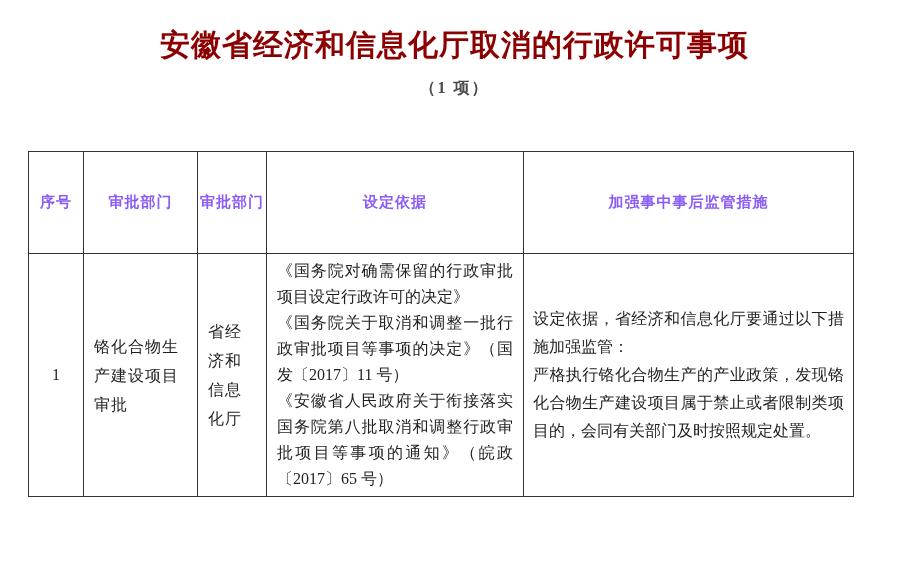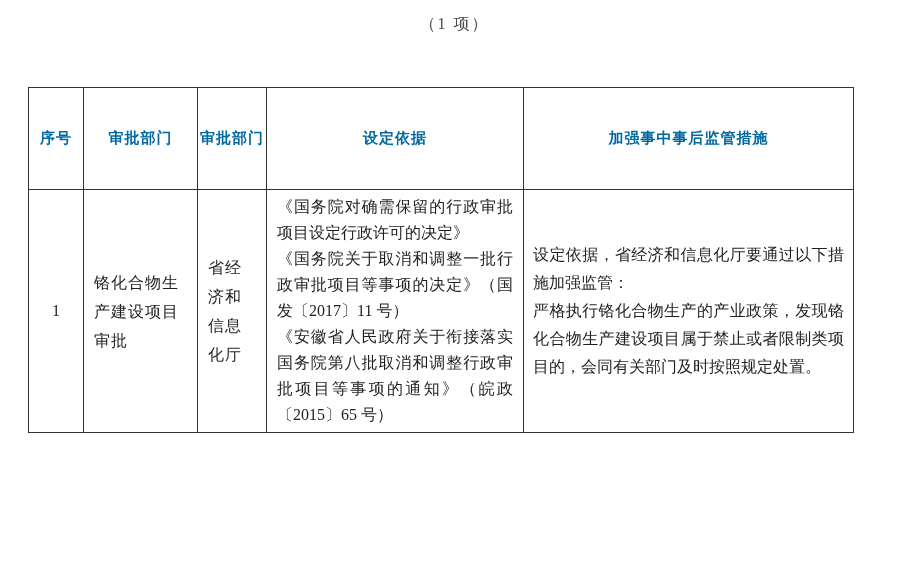--- a/index.html
+++ b/index.html
@@ -22,39 +22,40 @@
     color: #8B0000;
     letter-spacing: 1px;
   }
   .doc-subtitle {
     margin-top: 14px;
     text-align: center;
     font-family: "Liberation Serif", "DejaVu Serif", serif;
     font-size: 16px;
     color: #4a4a4a;
     letter-spacing: 2px;
+    font-weight: bold;
   }
 
   table.doc-table {
     border-collapse: collapse;
     table-layout: fixed;
     width: 825px;
     margin: 52px 0 0 28px;
     background: #ffffff;
   }
   .doc-table th, .doc-table td {
     border: 1px solid #333333;
     overflow: hidden;
   }
   .doc-table thead th {
     height: 102px;
     font-family: Liberation Mono, monospace;
     font-size: 15px;
     font-weight: 600;
-    color: #0369a1;
+    color: #8b5cf6;
     text-align: center;
     vertical-align: middle;
     letter-spacing: 1px;
   }
   .doc-table tbody td {
     height: 241px;
     vertical-align: middle;
     font-family: "Liberation Serif", "DejaVu Serif", serif;
     font-size: 16px;
     color: #1f1f1f;
@@ -77,20 +78,21 @@
     line-height: 28px;
     text-align: justify;
   }
   td p { margin: 0; }
 </style>
 </head>
 <body>
 
 <div class="page">
 
+  <h1 class="doc-title">安徽省经济和信息化厅取消的行政许可事项</h1>
 
   <div class="doc-subtitle">（1 项）</div>
 
   <table class="doc-table">
     <colgroup>
       <col style="width:55px">
       <col style="width:114px">
       <col style="width:69px">
       <col style="width:257px">
       <col style="width:330px">
@@ -105,21 +107,21 @@
       </tr>
     </thead>
     <tbody>
       <tr>
         <td class="c-seq">1</td>
         <td class="c-name">铬化合物生产建设项目审批</td>
         <td class="c-dept">省经济和信息化厅</td>
         <td class="c-basis">
           <p>《国务院对确需保留的行政审批项目设定行政许可的决定》</p>
           <p>《国务院关于取消和调整一批行政审批项目等事项的决定》（国发〔2017〕11 号）</p>
-          <p>《安徽省人民政府关于衔接落实国务院第八批取消和调整行政审批项目等事项的通知》（皖政〔2015〕65 号）</p>
+          <p>《安徽省人民政府关于衔接落实国务院第八批取消和调整行政审批项目等事项的通知》（皖政〔2017〕65 号）</p>
         </td>
         <td class="c-measures">
           <p>设定依据，省经济和信息化厅要通过以下措施加强监管：</p>
           <p>严格执行铬化合物生产的产业政策，发现铬化合物生产建设项目属于禁止或者限制类项目的，会同有关部门及时按照规定处置。</p>
         </td>
       </tr>
     </tbody>
   </table>
 
 </div>

